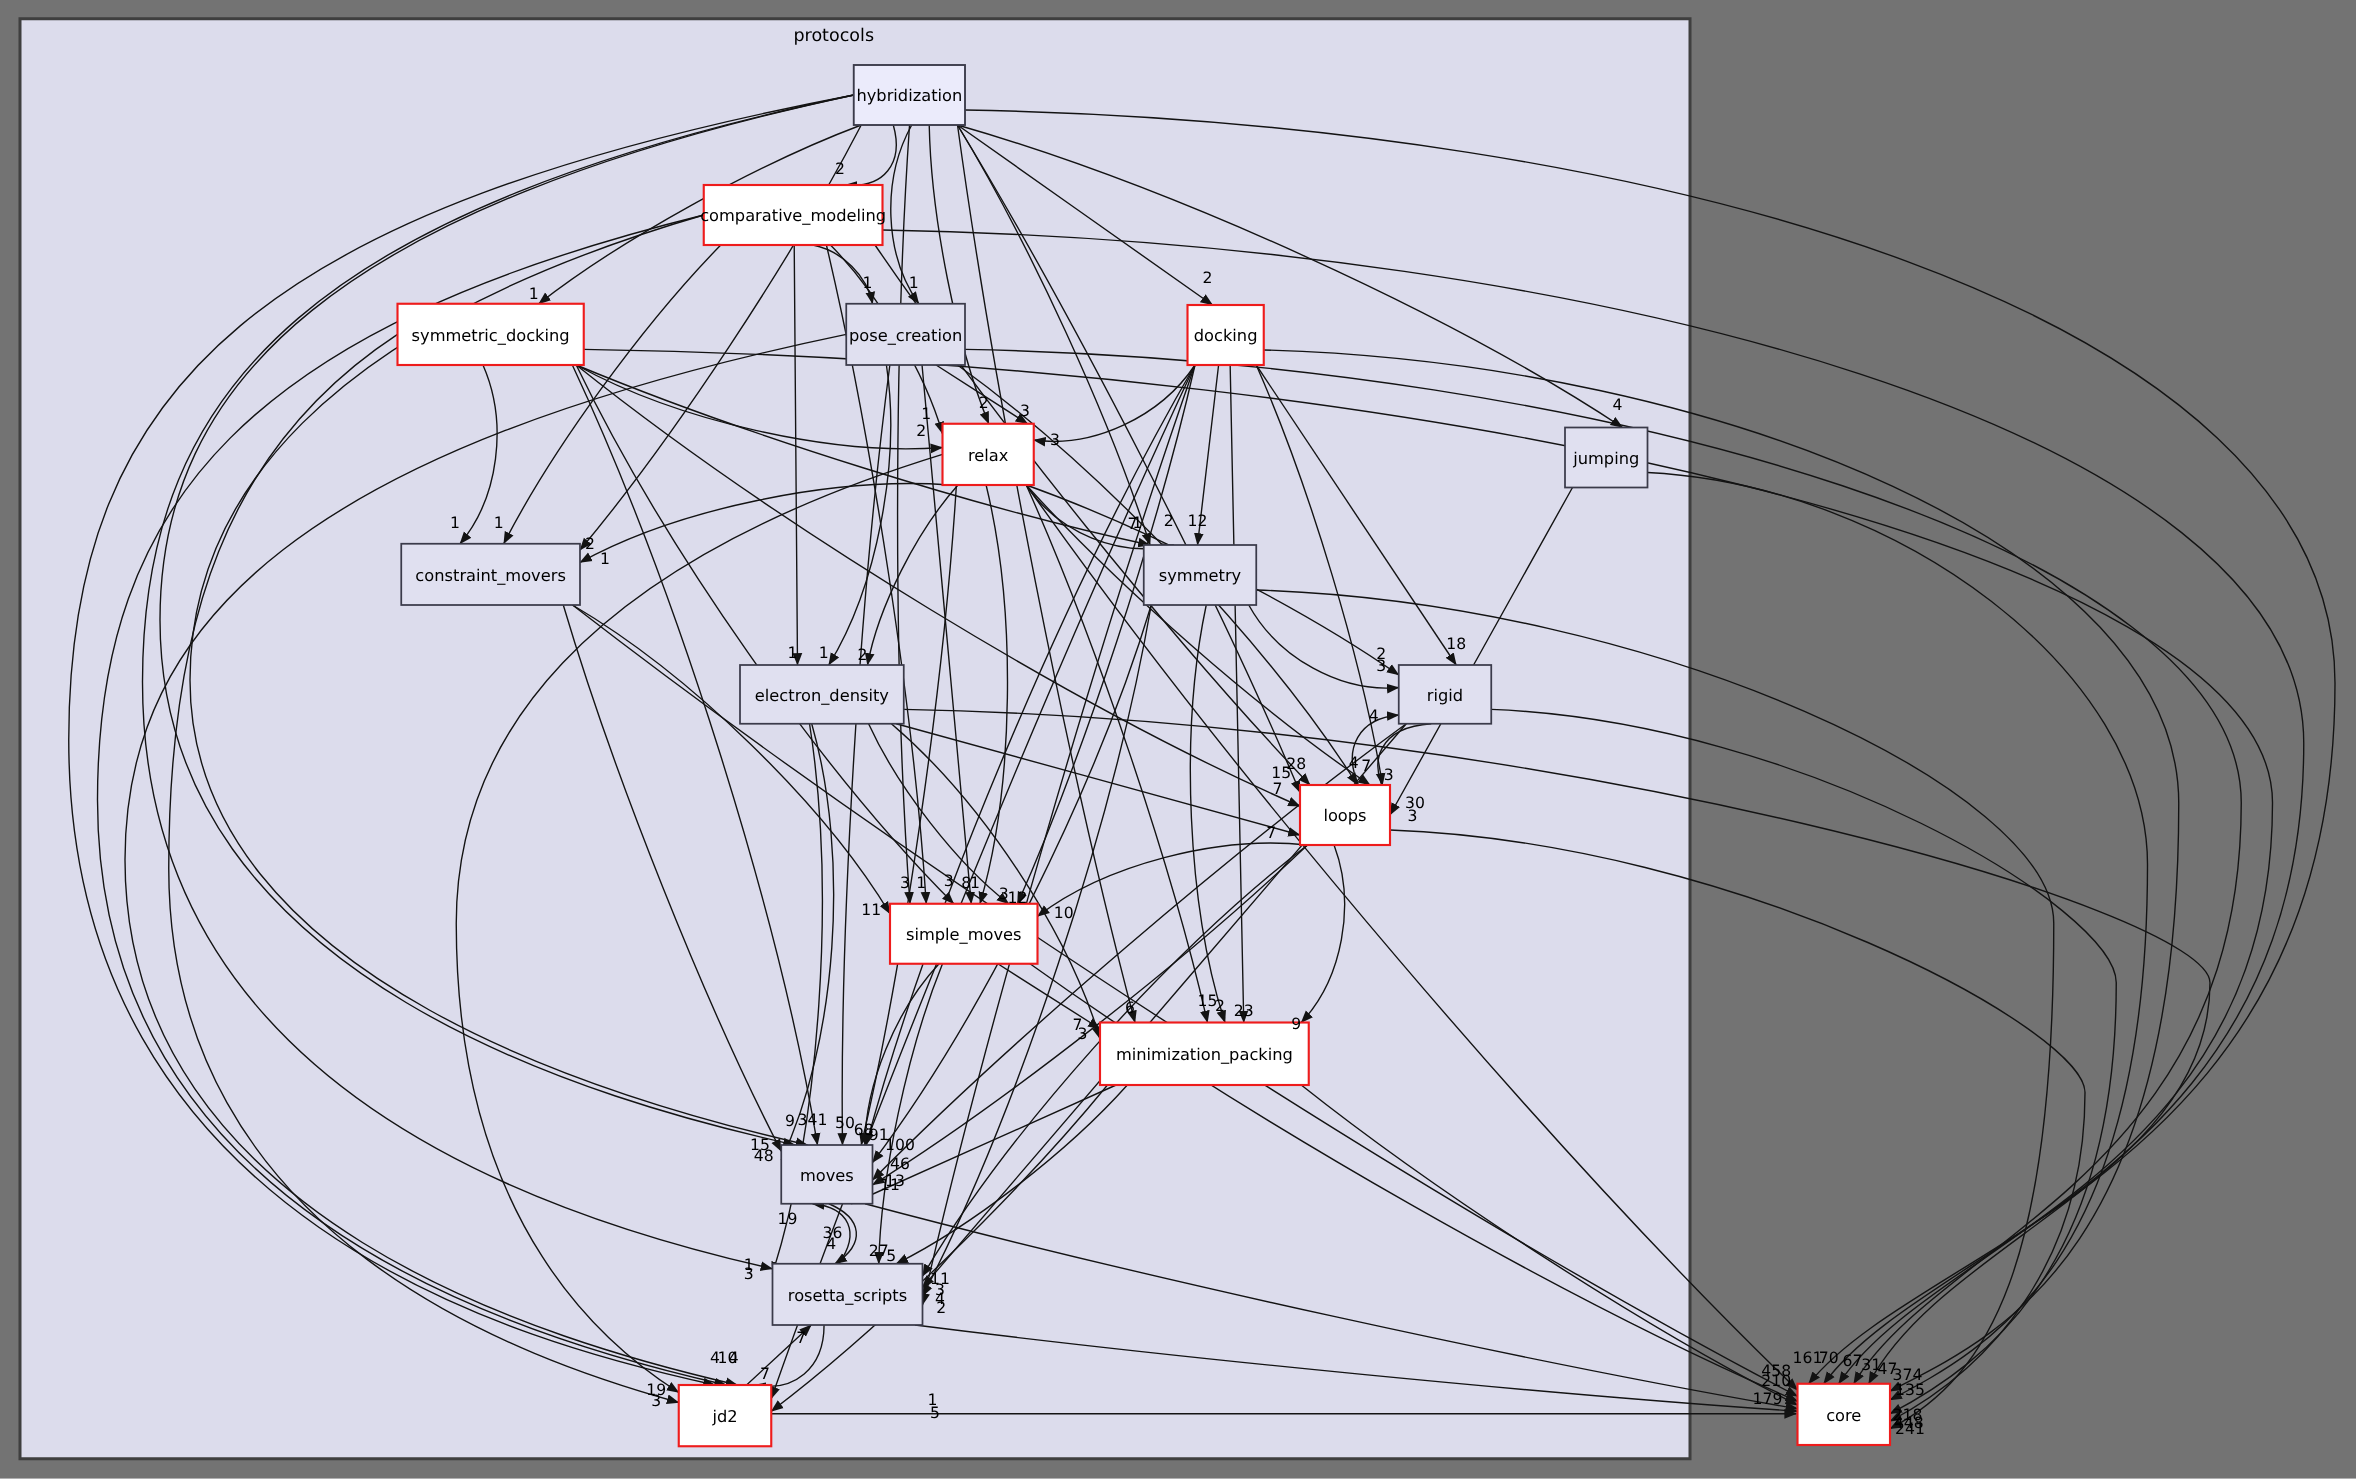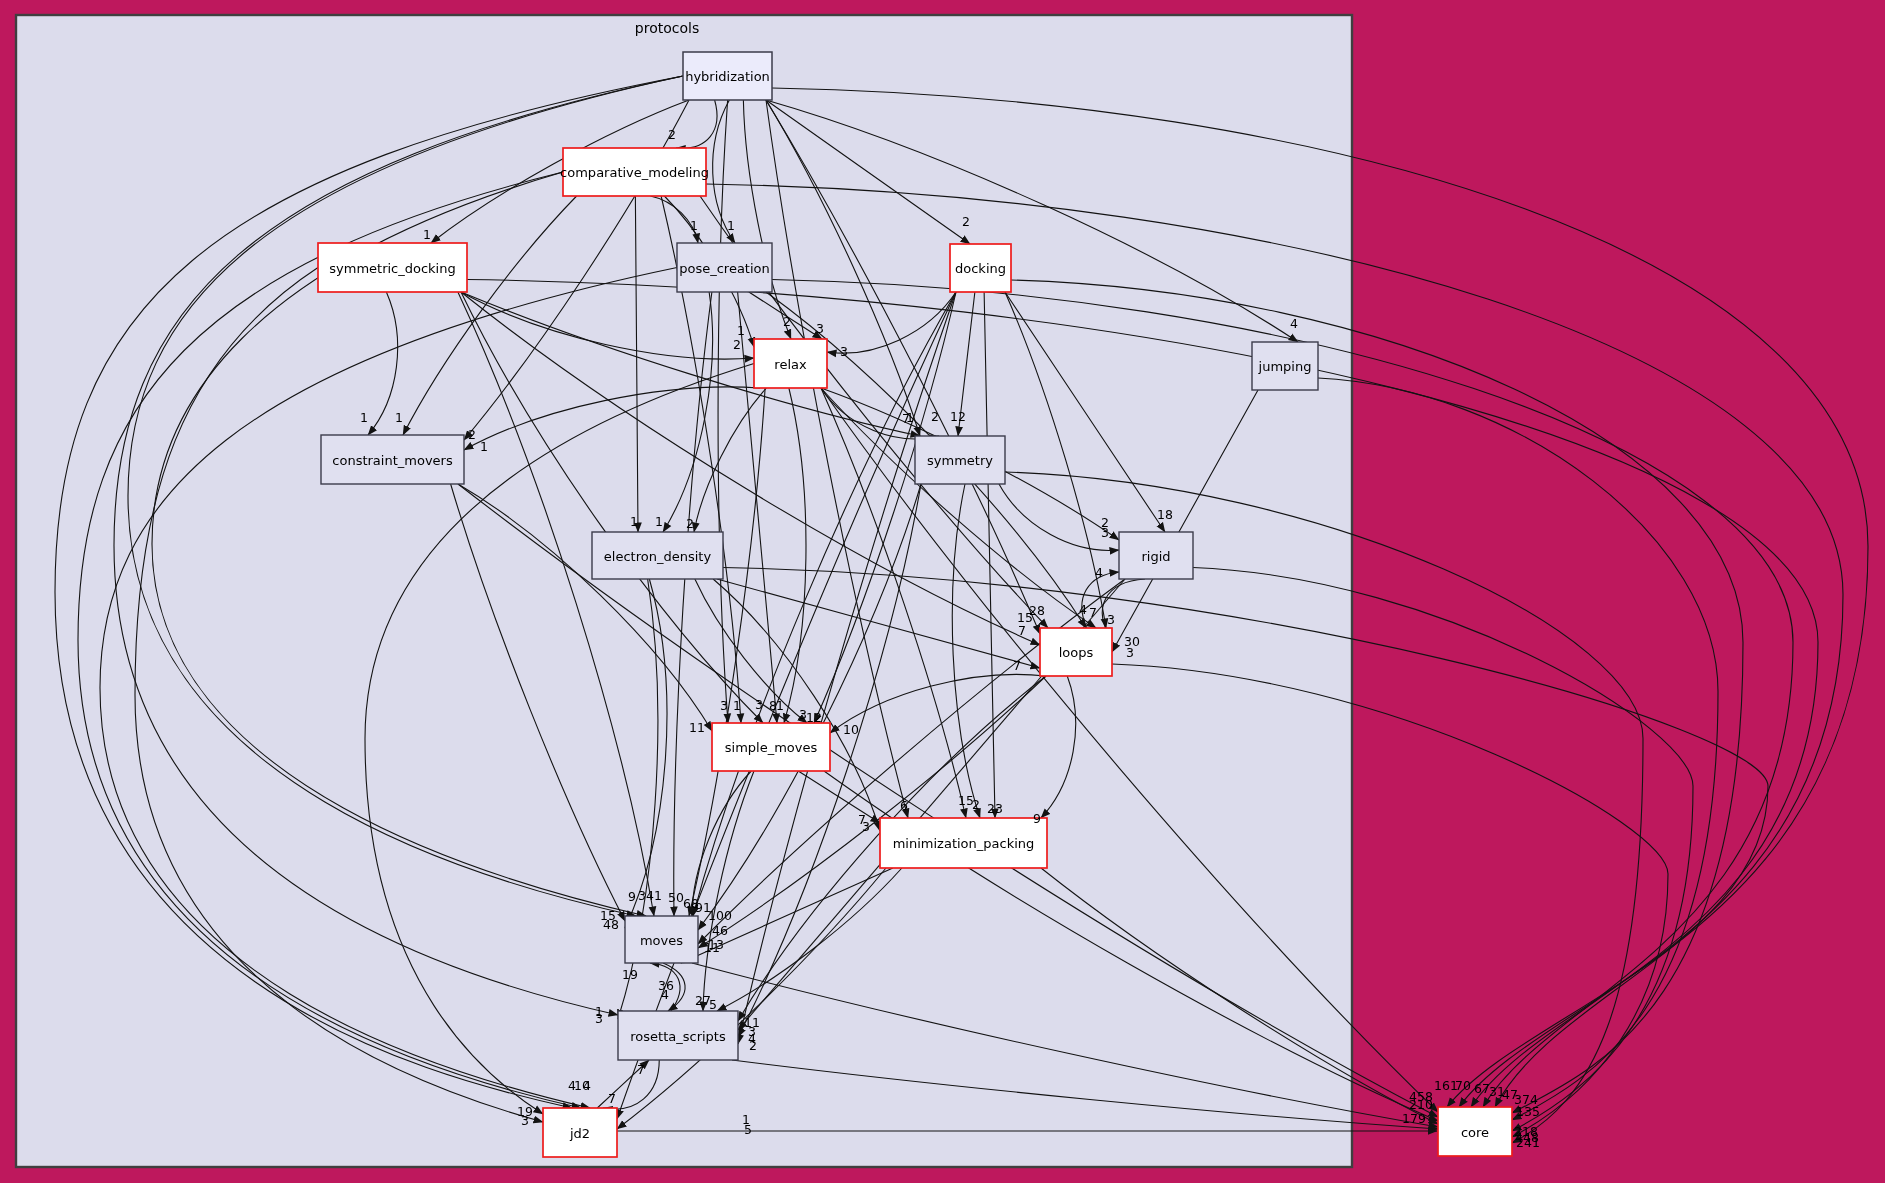--- a/index.html
+++ b/index.html
@@ -1,17 +1,17 @@
 <!DOCTYPE html>
 <html><head>
 <meta charset="utf-8">
 <style>
   html,body{margin:0;padding:0;background:#ffffff;}
   body{font-family:"DejaVu Sans", sans-serif;}
-  #stage{position:relative;width:1885px;height:1183px;background:#be185d;overflow:hidden;}
+  #stage{position:relative;width:1885px;height:1183px;background:#737373;overflow:hidden;}
   svg{display:block;}
   .edge{fill:none;stroke:#131313;stroke-width:1.1px;}
   .edge-label{font-size:12.5px;fill:#000;}
   .node-label{font-size:13px;fill:#000;text-anchor:middle;}
   .cluster-label{font-size:14px;fill:#000;text-anchor:middle;}
   .node-rect{cursor:pointer;}
 </style>
 </head>
 <body>
 

